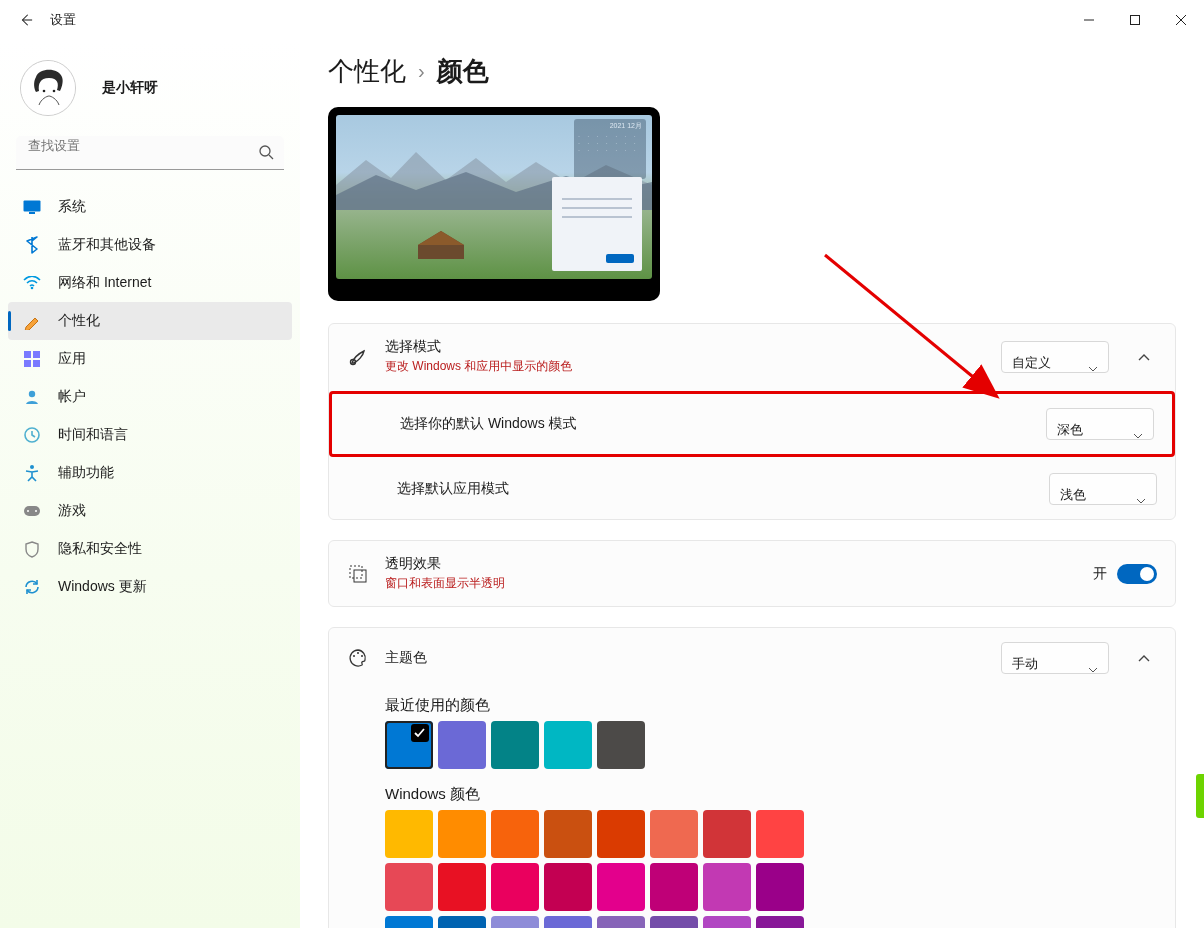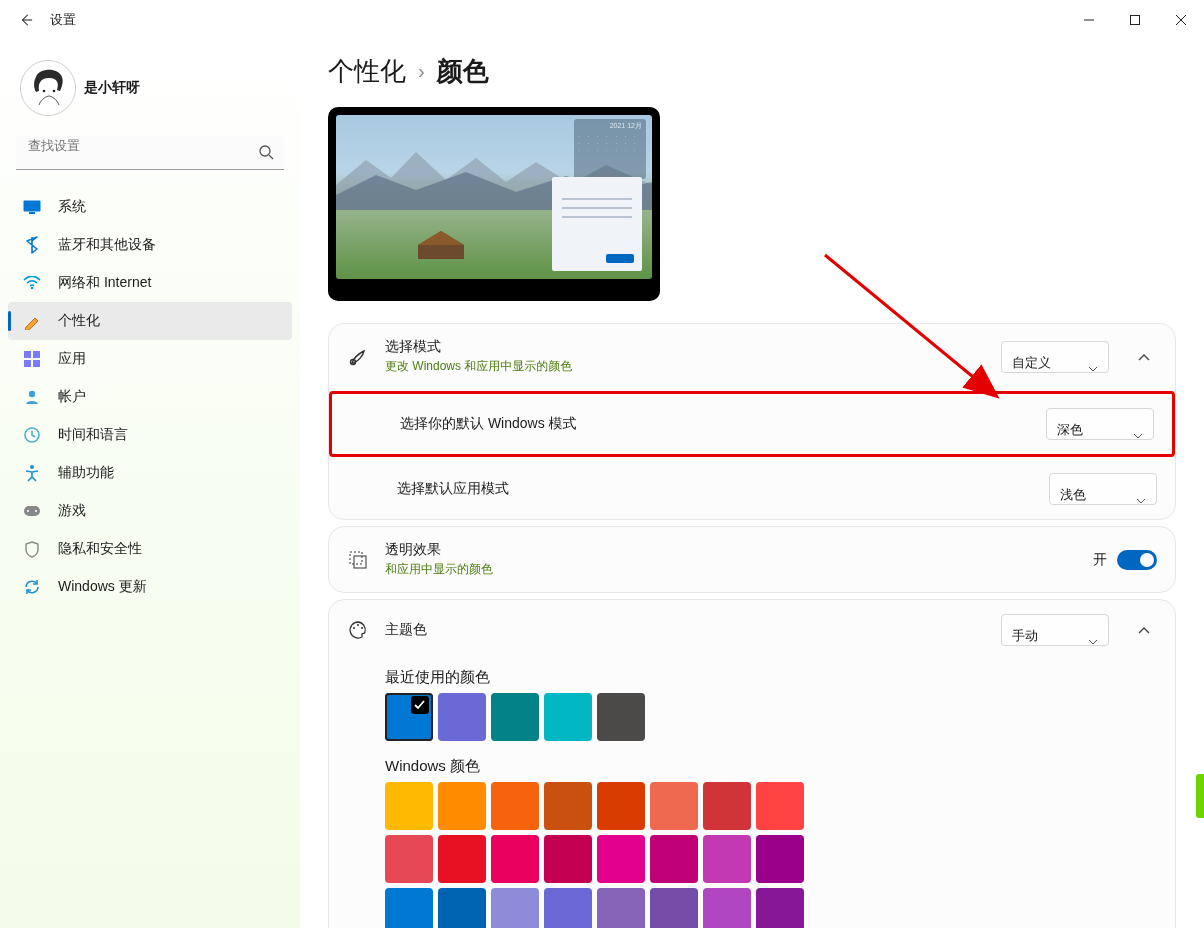--- a/index.html
+++ b/index.html
@@ -8,21 +8,21 @@
 
 .titlebar { height: 40px; display: flex; align-items: center; padding-left: 12px; }
 .titlebar .back { width: 28px; height: 28px; display: flex; align-items: center; justify-content: center; cursor: pointer; }
 .titlebar .title { margin-left: 10px; font-size: 13px; }
 .win-controls { display: flex; margin-left: auto; }
 .win-controls .ctrl { width: 46px; height: 32px; display: flex; align-items: center; justify-content: center; cursor: pointer; }
 
 
 .main { display: flex; height: calc(928px - 40px); }
 .sidebar { width: 300px; padding: 12px 8px; background: linear-gradient(180deg, #fff 0%, #f7fdf0 60%, #f3fce8 100%); }
-.user { display: flex; align-items: center; padding: 8px 12px 16px; gap: 8px; }
+.user { display: flex; align-items: center; padding: 8px 12px 16px; gap: 26px; }
 .avatar { width: 56px; height: 56px; border-radius: 50%; background: radial-gradient(circle at 35% 35%, #fff 0 50%, #eee 60%); border: 1px solid #ccc; position: relative; overflow: hidden; }
 .avatar svg { position: absolute; top: 0; left: 0; }
 .username { font-size: 14px; font-weight: 600; }
 
 .search { margin: 4px 8px 18px; position: relative; }
 .search input { width: 100%; height: 34px; border: none; border-bottom: 1.5px solid #999; background: #fbfbfb; border-radius: 5px 5px 0 0; padding: 0 34px 15px 12px; font-size: 13px; outline: none; }
 .search-icon { position: absolute; right: 10px; top: 8px; color: #555; }
 
 .nav { list-style: none; }
 .nav li { display: flex; align-items: center; gap: 16px; padding: 9px 14px; border-radius: 4px; cursor: pointer; font-size: 14px; }
@@ -39,27 +39,27 @@
 
 .preview { width: 332px; height: 194px; border-radius: 10px; background: #000; padding: 8px; margin-bottom: 22px; position: relative; overflow: hidden; }
 .preview .screen { position: absolute; inset: 8px 8px 22px 8px; border-radius: 3px; overflow: hidden; background: linear-gradient(180deg, #a8c9e0 0%, #b8d4e8 35%, #9eb896 52%, #5e9245 100%); }
 .preview .mountains { position: absolute; left:0; right:0; top:25px; height:70px; }
 .preview .cabin { position: absolute; left: 82px; bottom: 20px; width: 46px; height: 28px; }
 .preview .widget-cal { position: absolute; right: 6px; top: 4px; width: 72px; height: 60px; background: rgba(30,50,70,0.35); border-radius: 3px; font-size: 6px; color: #dde8f2; padding: 2px 4px; }
 .preview .widget-win { position: absolute; right: 10px; top: 62px; width: 90px; height: 94px; background: #f0f3f8; border-radius: 2px; padding: 14px 10px 8px; }
 .preview .widget-win .line { height: 2px; background: #b9c3d1; margin: 7px 0; }
 .preview .widget-win .btn { position: absolute; right: 8px; bottom: 8px; width: 28px; height: 9px; background: #0067c0; border-radius: 2px; }
 
-.card { background: #fcfcfc; border: 1px solid #e7e7e7; border-radius: 16px; margin-bottom: 6px; }
+.card { background: #fcfcfc; border: 1px solid #e7e7e7; border-radius: 6px; margin-bottom: 20px; }
 .row { display: flex; align-items: center; padding: 14px 18px; gap: 16px; }
 .row.indent { padding-left: 68px; }
 .row .row-icon { width: 22px; display: flex; justify-content: center; color: #333; }
 .row-text { flex: 1; }
 .row-title { font-size: 14px; }
-.row-sub { font-size: 12px; color: #4d7c0f; margin-top: 2px; }
+.row-sub { font-size: 12px; color: #b91c1c; margin-top: 2px; }
 .dropdown { display: flex; align-items: flex-end; justify-content: space-between; min-width: 108px; height: 32px; border: 1px solid #d8d8d8; border-radius: 4px; background: #fefefe; padding: 0 10px; font-size: 13px; cursor: pointer; }
 .chev { width: 26px; height: 26px; display: flex; align-items: center; justify-content: center; cursor: pointer; color: #444; margin-left: 6px; }
 .toggle { display: flex; align-items: center; gap: 10px; }
 .switch { width: 40px; height: 20px; border-radius: 10px; background: #0067c0; position: relative; cursor: pointer; }
 .switch::after { content: ""; position: absolute; right: 3px; top: 3px; width: 14px; height: 14px; background: #fff; border-radius: 50%; }
 
 .highlight-box { border: 3px solid #e40000; border-radius: 4px; margin: 2px 0; }
 
 .section-label { font-size: 15px; margin: 8px 0 6px 56px; }
 .swatch-grid { display: flex; flex-wrap: wrap; gap: 5px; margin-left: 56px; max-width: 480px; margin-bottom: 16px; }
@@ -333,21 +333,21 @@
     <div class="card">
       <div class="row">
         <div class="row-icon">
             <svg width="20" height="20" viewBox="0 0 20 20">
               <rect x="2" y="2" width="12" height="12" fill="none" stroke="#333" stroke-dasharray="2 2"></rect>
               <rect x="6" y="6" width="12" height="12" fill="none" stroke="#333"></rect>
             </svg>
           </div>
         <div class="row-text">
           <div class="row-title">透明效果</div>
-          <div class="row-sub">和应用中显示的颜色</div>
+          <div class="row-sub">窗口和表面显示半透明</div>
         </div>
         <div class="toggle">
           <span>开</span>
           <div class="switch"></div>
         </div>
       </div>
     </div>
 
     <div class="card">
       <div class="row">

